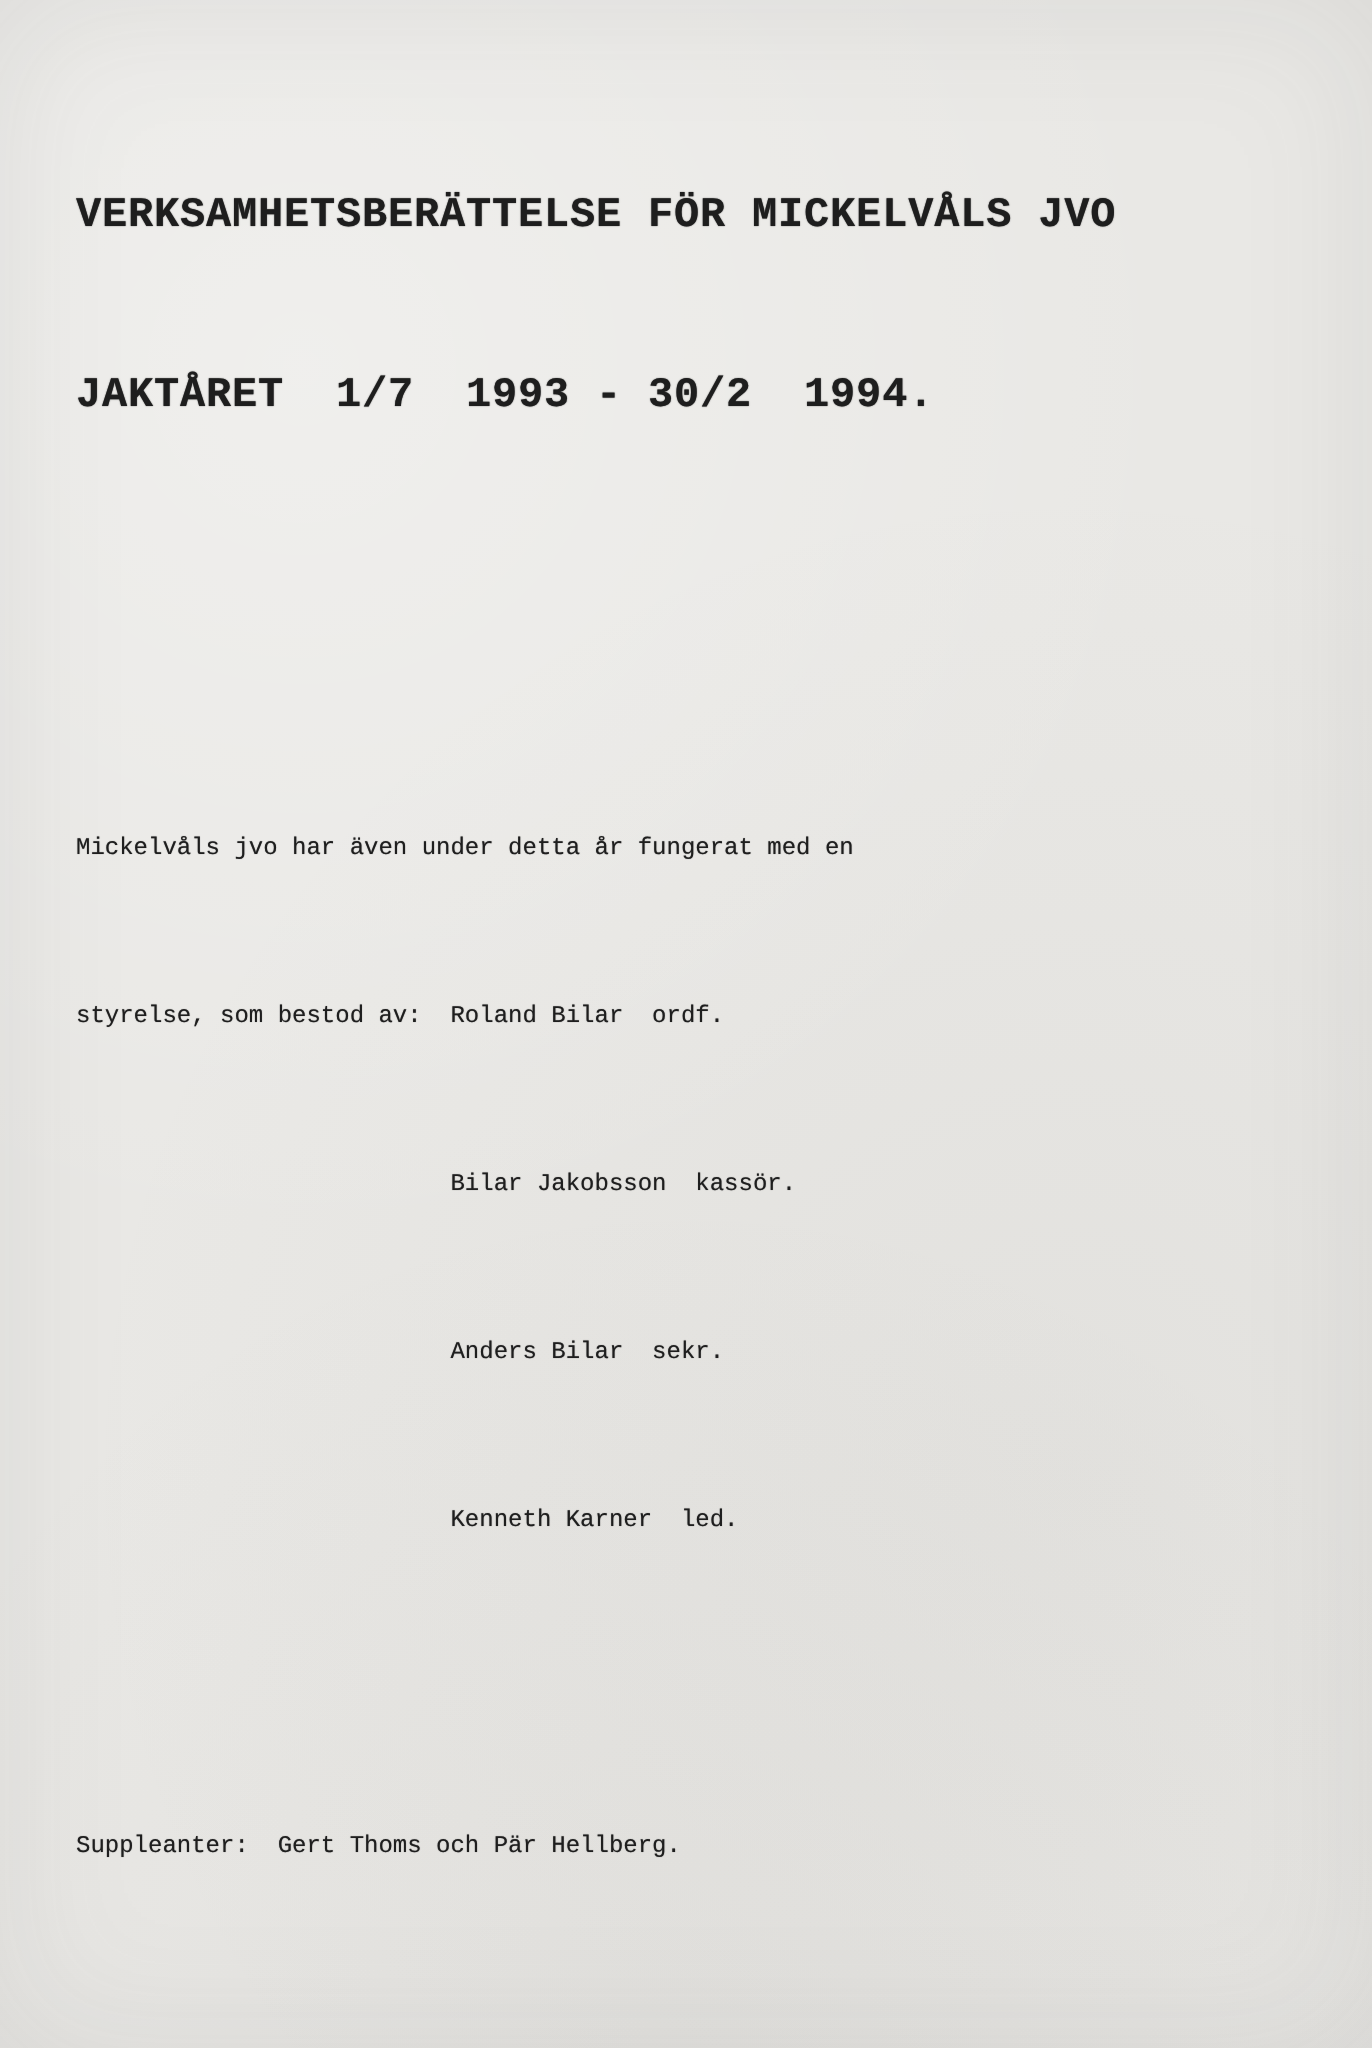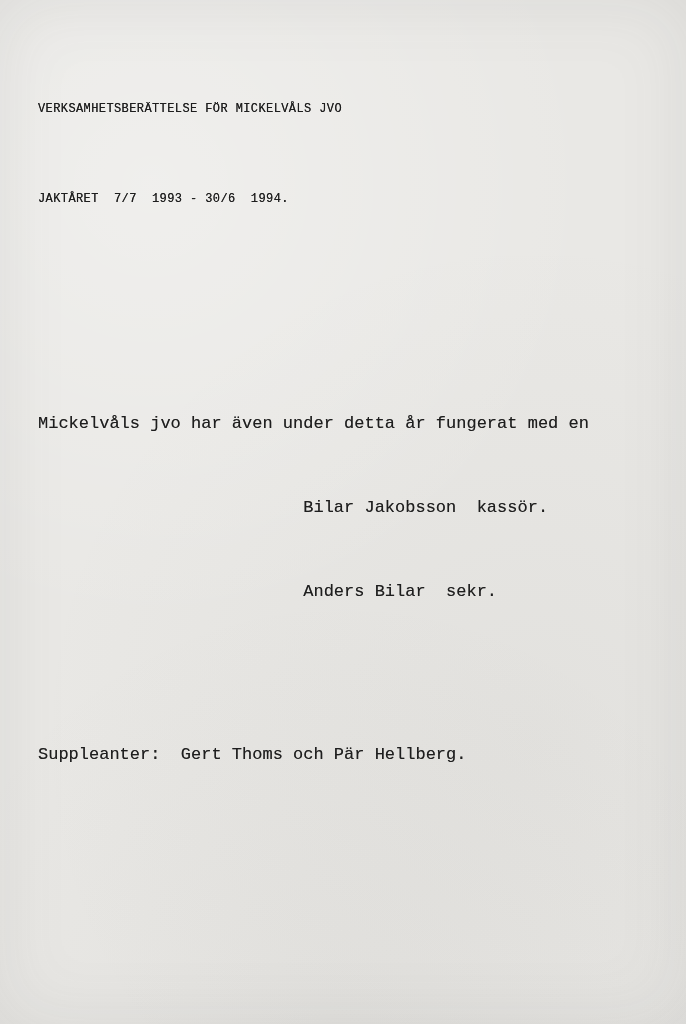--- a/index.html
+++ b/index.html
@@ -17,51 +17,53 @@
     background-color: #e9e8e5;
     background-image:
       radial-gradient(circle at 22% 18%, rgba(255,255,255,0.30), rgba(255,255,255,0) 45%),
       radial-gradient(circle at 78% 72%, rgba(120,118,112,0.06), rgba(120,118,112,0) 55%),
       radial-gradient(circle at 50% 100%, rgba(110,108,104,0.05), rgba(110,108,104,0) 40%);
     box-shadow: inset 0 0 70px rgba(90,88,84,0.10);
     color: #1e1e1e;
     font-family: "Liberation Mono", "DejaVu Sans Mono", monospace;
   }
   .heading {
-    font-size: 12px;
+    font-size: 21px;
     line-height: 30px;
-    font-weight: normal;
+    font-weight: bold;
     letter-spacing: 0.4px;
     white-space: pre;
     text-shadow: 0 0 0.6px rgba(15,15,15,0.8);
   }
   .h-line { height: 30px; }
   .para {
     margin-top: 23px;
-    font-size: 17px;
+    font-size: 12px;
     line-height: 28px;
     white-space: pre;
     text-shadow: 0 0 0.5px rgba(25,25,25,0.55);
   }
   .para.first { margin-top: 80px; }
   .t-line { height: 28px; }
 </style>
 </head>
 <body>
 
 <div class="page">
 
   <div class="heading">
     <div class="h-line">VERKSAMHETSBERÄTTELSE FÖR MICKELVÅLS JVO</div>
-    <div class="h-line">JAKTÅRET  7/7  1993 - 30/6  1994.</div>
+    <div class="h-line">JAKTÅRET  1/7  1993 - 30/2  1994.</div>
   </div>
 
   <div class="para first">
     <div class="t-line">Mickelvåls jvo har även under detta år fungerat med en</div>
+    <div class="t-line">styrelse, som bestod av:  Roland Bilar  ordf.</div>
     <div class="t-line">                          Bilar Jakobsson  kassör.</div>
     <div class="t-line">                          Anders Bilar  sekr.</div>
+    <div class="t-line">                          Kenneth Karner  led.</div>
   </div>
 
   <div class="para">
     <div class="t-line">Suppleanter:  Gert Thoms och Pär Hellberg.</div>
   </div>
 
 </div>
 
 </body></html>

